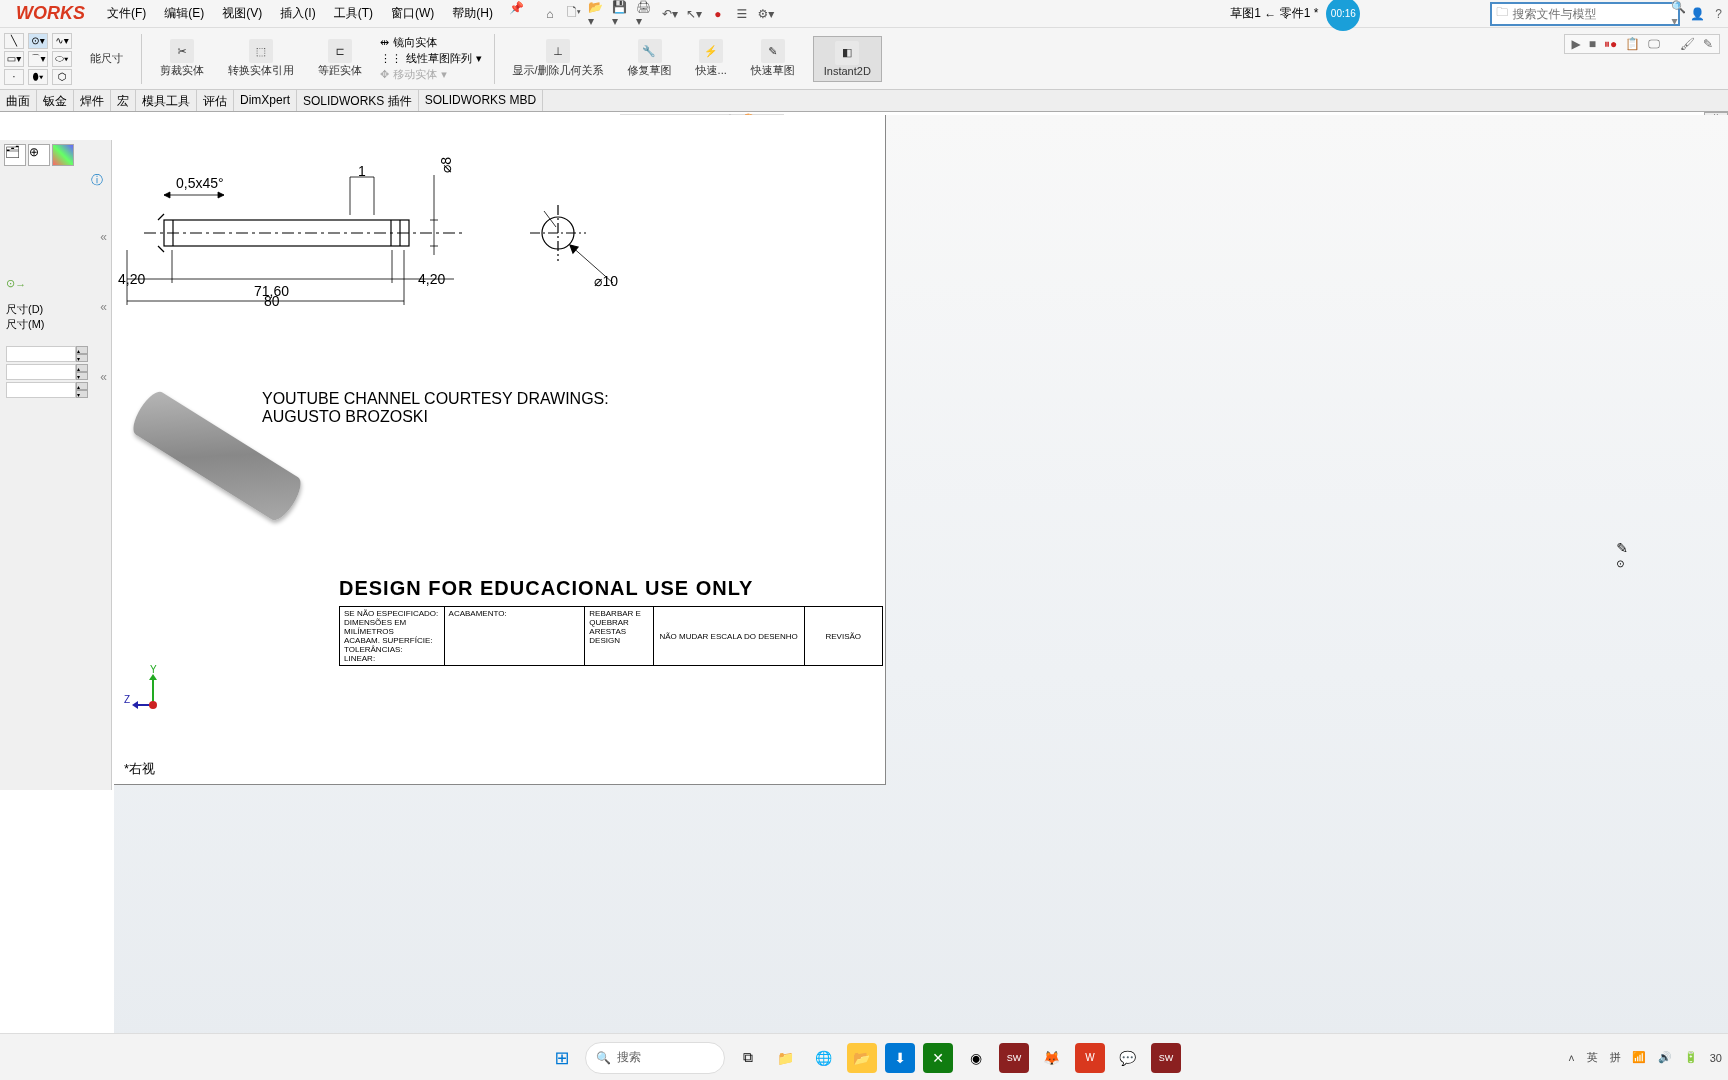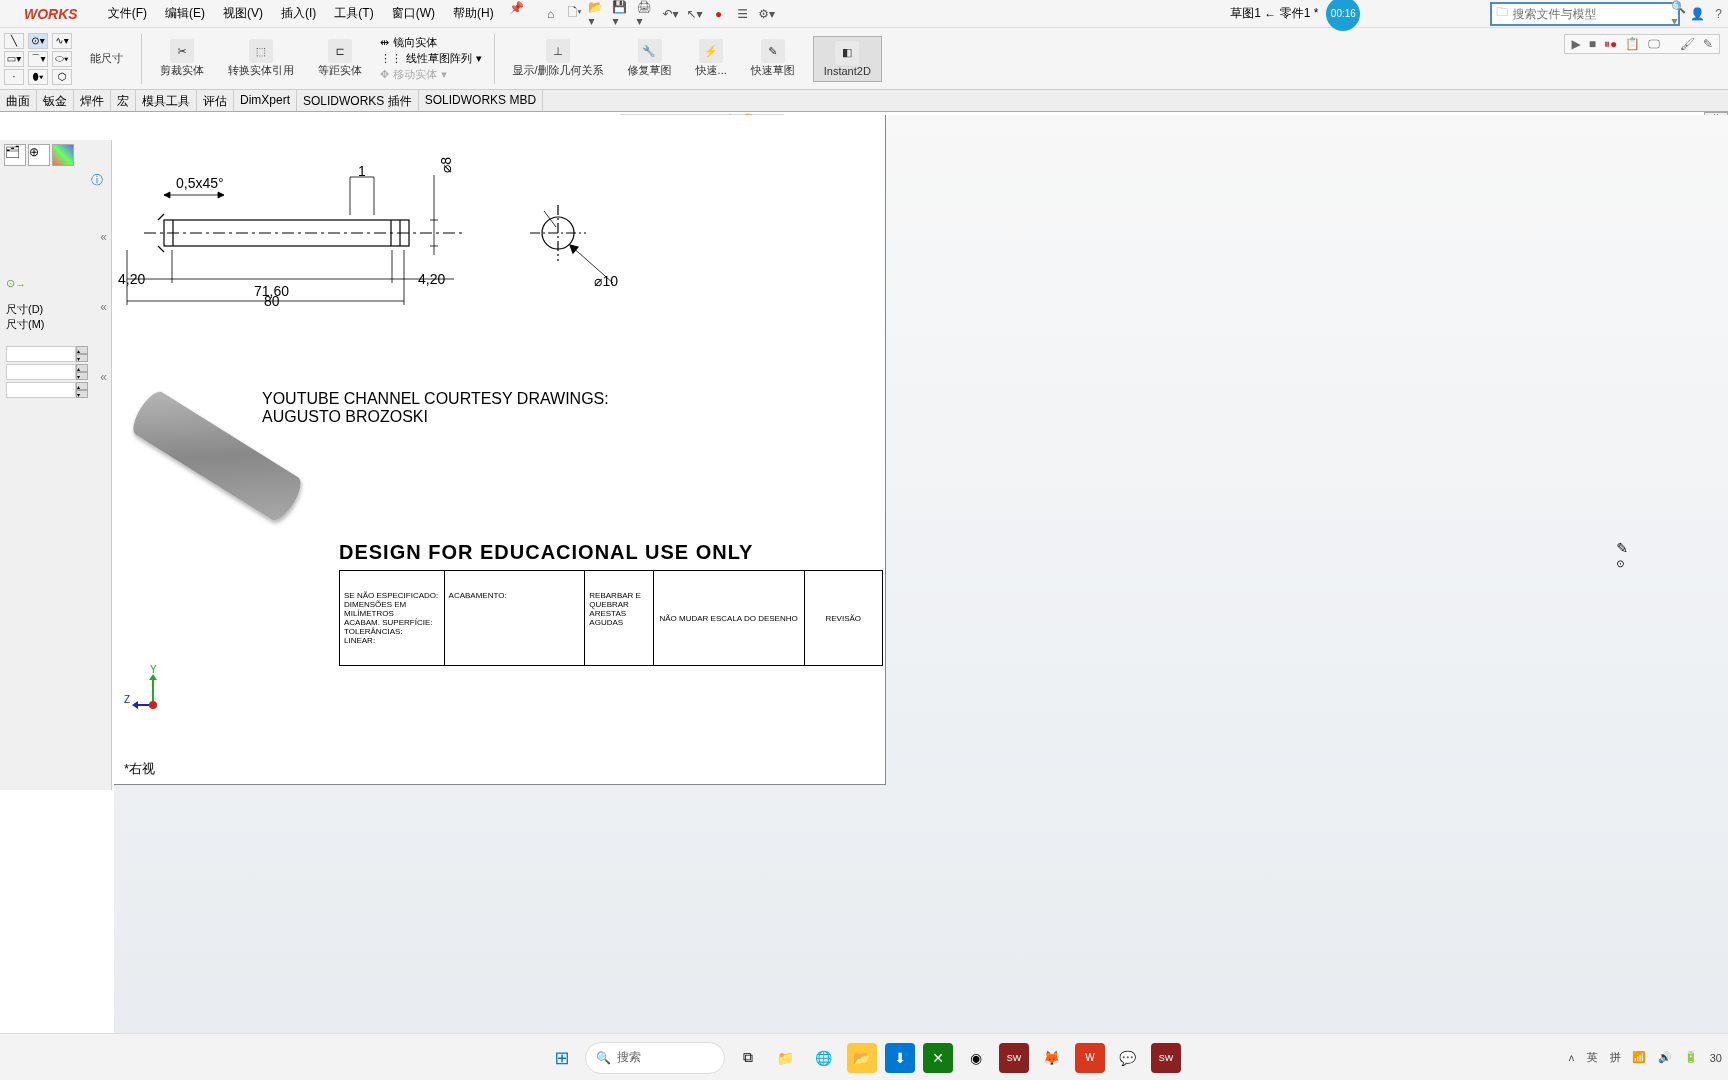--- a/index.html
+++ b/index.html
@@ -1,20 +1,20 @@
 <!DOCTYPE html>
 <html><head>
 <meta charset="utf-8">
 <style>
 * { margin: 0; padding: 0; box-sizing: border-box; font-family: "Microsoft YaHei", sans-serif; }
 body { width: 1728px; height: 1080px; overflow: hidden; background: #fff; font-size: 12px; position: relative; }
 
 
 .titlebar { height: 28px; display: flex; align-items: center; background: #f5f5f5; border-bottom: 1px solid #ddd; }
-.logo { color: #d9381e; font-weight: bold; font-style: italic; font-size: 14px; padding: 0 24px; text-align: center; }
+.logo { color: #d9381e; font-weight: bold; font-style: italic; font-size: 18px; padding: 0 16px; text-align: center; }
 .menu-items { display: flex; gap: 6px; }
 .menu-item { padding: 4px 6px; cursor: pointer; }
 .pin-icon { margin-left: 4px; color: #666; }
 .quick-access { display: flex; gap: 4px; margin-left: 16px; align-items: center; }
 .qa-icon { width: 20px; height: 20px; display: flex; align-items: center; justify-content: center; cursor: pointer; color: #555; }
 .doc-title { margin-left: auto; margin-right: 8px; }
 .timer-badge { background: #1a9fd9; color: #fff; border-radius: 50%; width: 34px; height: 34px; display: flex; align-items: center; justify-content: center; font-size: 10px; }
 .search-wrap { margin-left: 130px; display: flex; align-items: center; border: 2px solid #4a8cc7; background: #fff; height: 24px; width: 190px; }
 .search-icon { padding: 0 4px; color: #888; }
 .search-input { border: none; outline: none; flex: 1; font-size: 12px; }
@@ -55,21 +55,21 @@
 
 .graphics { position: absolute; left: 114px; top: 115px; right: 0; bottom: 36px; background: linear-gradient(180deg, #f8f8f8 0%, #eef1f4 60%, #e8ecf0 100%); }
 .drawing-sheet { position: absolute; left: 0; top: 0; width: 772px; height: 670px; background: #fff; border-right: 1px solid #888; border-bottom: 1px solid #888; }
 
 
 .dim-text { font-size: 14px; position: absolute; }
 .drawing-heading { position: absolute; left: 148px; top: 275px; font-size: 16px; font-family: Arial; }
 .title-block { position: absolute; left: 225px; bottom: 118px; right: 0; }
 .title-main { font-size: 20px; font-weight: bold; font-family: Arial; letter-spacing: 1px; }
 .tblock-table { border-collapse: collapse; width: 544px; margin-top: 6px; }
-.tblock-table td { border: 1px solid #000; padding: 20px 4px; font-size: 8px; vertical-align: top; }
+.tblock-table td { border: 1px solid #000; padding: 2px 4px; font-size: 8px; vertical-align: top; }
 
 
 .render3d { position: absolute; left: 3px; top: 306px; width: 190px; height: 140px; }
 .cylinder3d { position: absolute; left: 10px; top: 10px; width: 180px; height: 50px; background: linear-gradient(145deg, #b8b8b8, #888, #aaa); transform: rotate(32deg); border-radius: 10px / 25px; box-shadow: 2px 2px 4px rgba(0,0,0,0.3); }
 
 
 .triad { position: absolute; left: 20px; bottom: 70px; width: 40px; height: 40px; }
 .triad-y { position: absolute; left: 18px; bottom: 10px; width: 2px; height: 28px; background: #2a2; }
 .triad-y::after { content: ''; position: absolute; top: -6px; left: -3px; border: 4px solid transparent; border-bottom: 6px solid #2a2; }
 .triad-x { position: absolute; left: 0; bottom: 8px; width: 20px; height: 2px; background: #22a; }
@@ -378,21 +378,21 @@
             <div>DIMENSÕES EM MILÍMETROS</div>
             <div>ACABAM. SUPERFÍCIE:</div>
             <div>TOLERÂNCIAS:</div>
             <div>   LINEAR:</div>
           </td>
           <td style="width:140px"><span>ACABAMENTO:</span></td>
           <td style="width:68px">
             <div>REBARBAR E</div>
             <div>QUEBRAR</div>
             <div>ARESTAS</div>
-            <div>AGUDAS</div>
+            <div>DESIGN</div>
           </td>
           <td style="width:150px;text-align:center;vertical-align:middle"><span>NÃO MUDAR ESCALA DO DESENHO</span></td>
           <td style="width:78px;text-align:center;vertical-align:middle"><span>REVISÃO</span></td>
         </tr>
       </tbody>
         </table>
     </div>
 
     <div class="triad">
       <div class="triad-y"></div>

